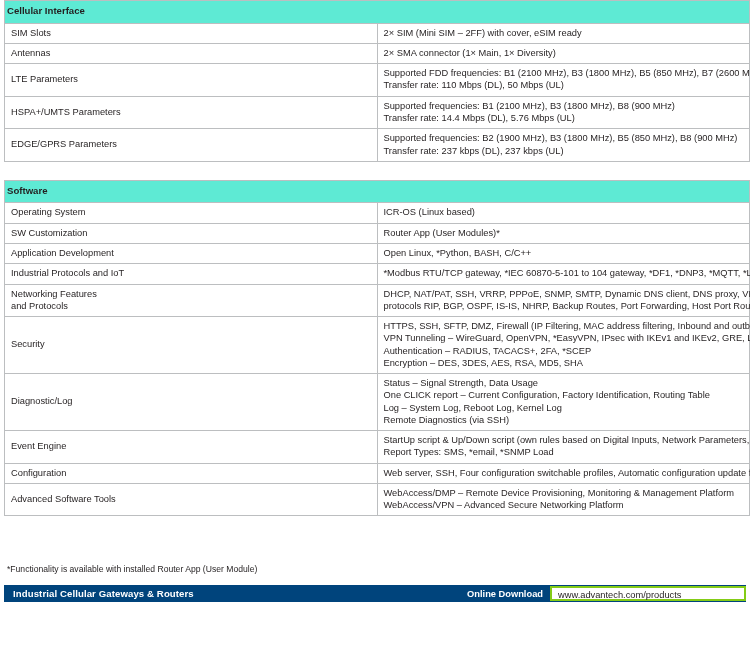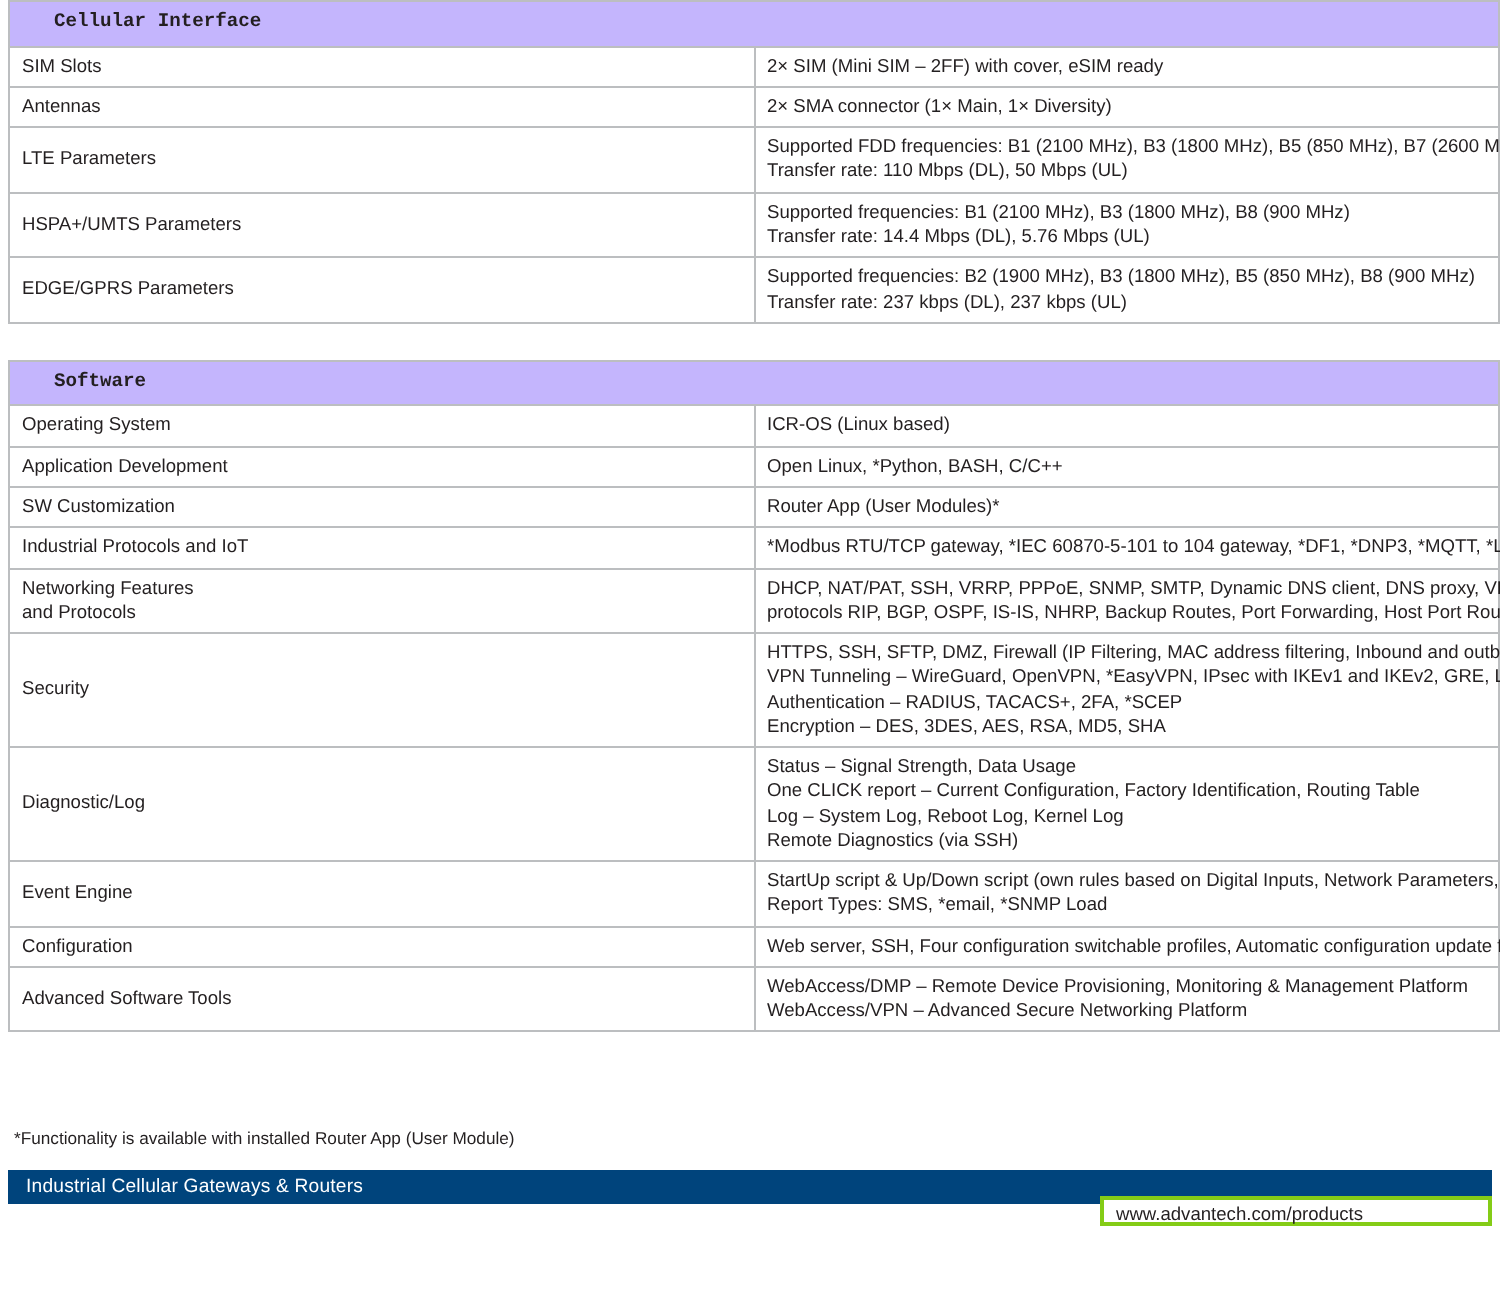--- a/index.html
+++ b/index.html
@@ -27,26 +27,25 @@
     border-collapse: collapse;
     table-layout: fixed;
   }
   table.spec td {
     border: 1px solid #bcbec0;
     padding: 3px 6px 4px 6px;
     vertical-align: middle;
     line-height: 1.32;
   }
   tr.section-head td {
-    background: #c4b5fd;
+    background: #5eead4;
     font-weight: bold;
     font-size: 9.6px;
-    padding: 4px 6px 5px 22px;
-    color: #231f20;
-    font-family: Liberation Mono, monospace;
+    padding: 4px 6px 5px 2px;
+    color: #231f20;
   }
   td.label {
     width: 136px;
     padding-left: 7px;
   }
   td.value {
     padding-left: 7px;
   }
   .line { display: block; white-space: nowrap; }
   .spacer { height: 18px; }
@@ -66,33 +65,32 @@
   }
   .footer-bar {
     position: relative;
     height: 17px;
     background: #00447c;
     display: flex;
     align-items: center;
   }
   .footer-title {
     color: #ffffff;
-    font-weight: normal;
+    font-weight: bold;
     font-size: 9.6px;
     padding-left: 9px;
     letter-spacing: 0.1px;
   }
   .footer-right {
     position: absolute;
     right: 0;
     top: 0;
     height: 17px;
     display: flex;
     align-items: center;
-    margin-top: 12px;
   }
   .footer-dl {
     color: #ffffff;
     font-weight: bold;
     font-size: 9.3px;
     padding: 0 7px 0 7px;
   }
   .footer-url {
     background: #ffffff;
     color: #231f20;
@@ -158,29 +156,29 @@
       <tr class="section-head">
         <td colspan="2">Software</td>
       </tr>
       <tr>
         <td class="label">Operating System</td>
         <td class="value">
           <span class="line">ICR-OS (Linux based)</span>
         </td>
       </tr>
       <tr>
+        <td class="label">SW Customization</td>
+        <td class="value">
+          <span class="line">Router App (User Modules)*</span>
+        </td>
+      </tr>
+      <tr>
         <td class="label">Application Development</td>
         <td class="value">
           <span class="line">Open Linux, *Python, BASH, C/C++</span>
-        </td>
-      </tr>
-      <tr>
-        <td class="label">SW Customization</td>
-        <td class="value">
-          <span class="line">Router App (User Modules)*</span>
         </td>
       </tr>
       <tr>
         <td class="label">Industrial Protocols and IoT</td>
         <td class="value">
           <span class="line">*Modbus RTU/TCP gateway, *IEC 60870-5-101 to 104 gateway, *DF1, *DNP3, *MQTT, *LWM2M</span>
         </td>
       </tr>
       <tr>
         <td class="label">

